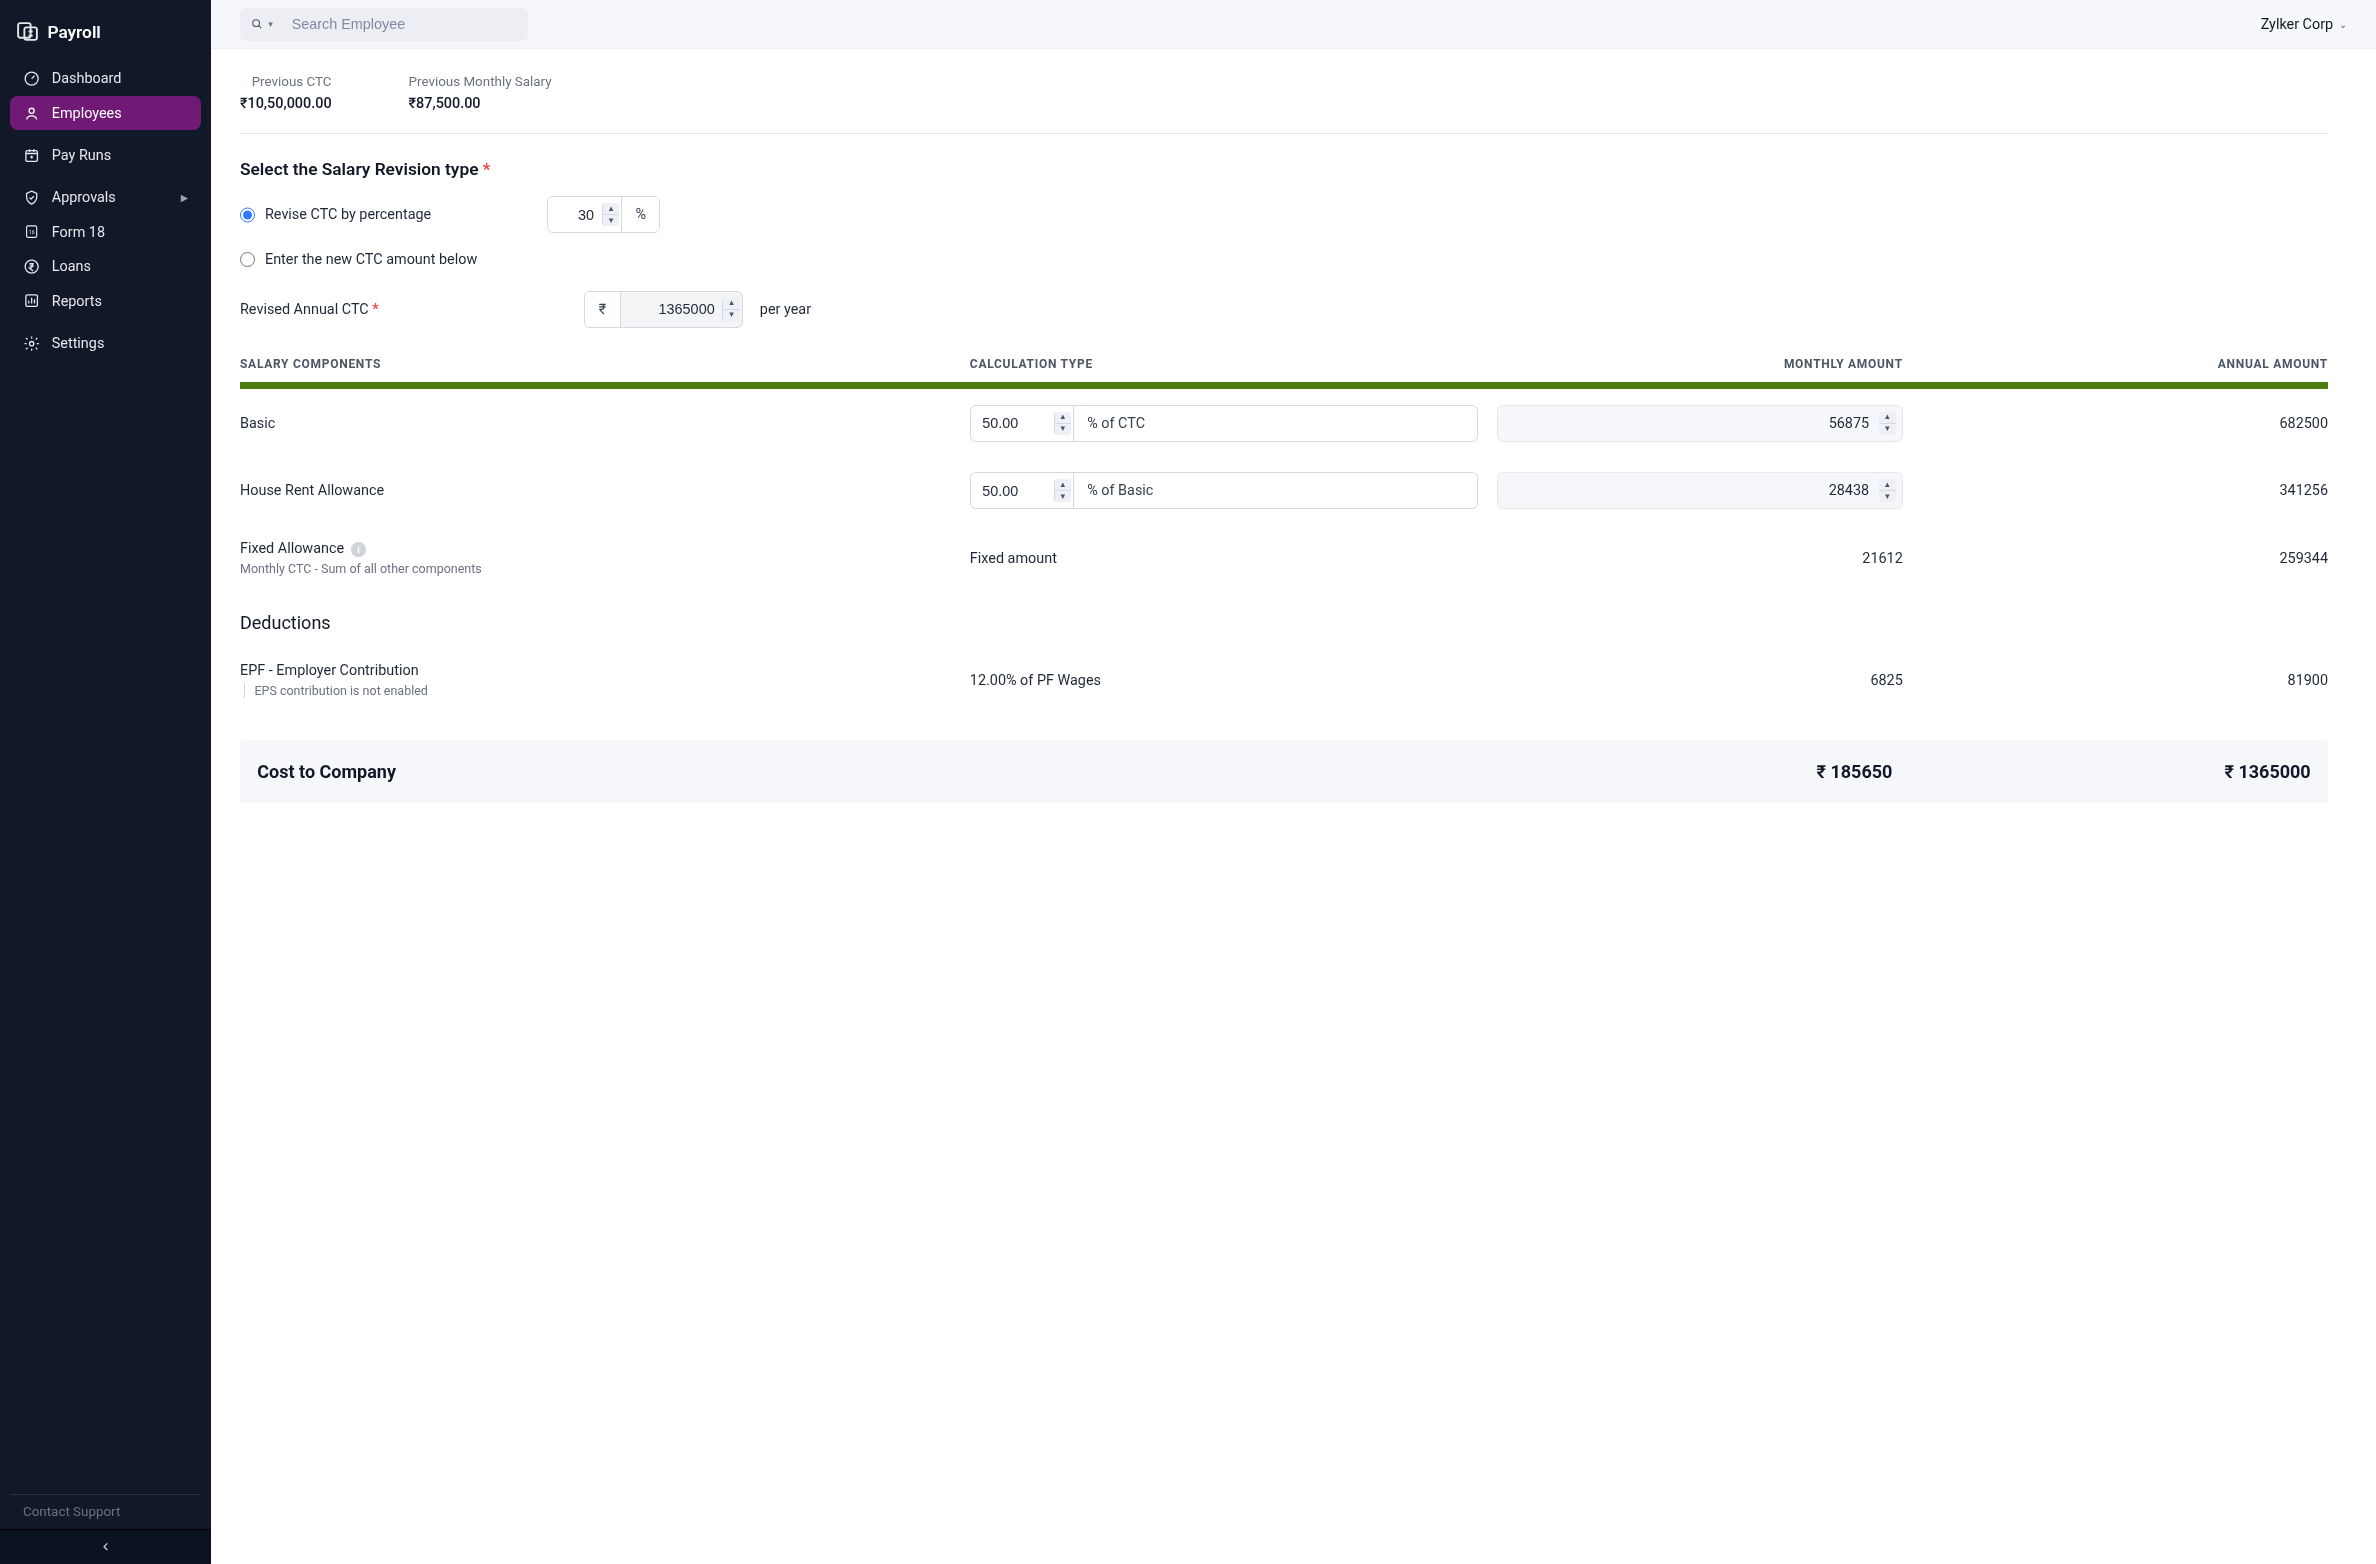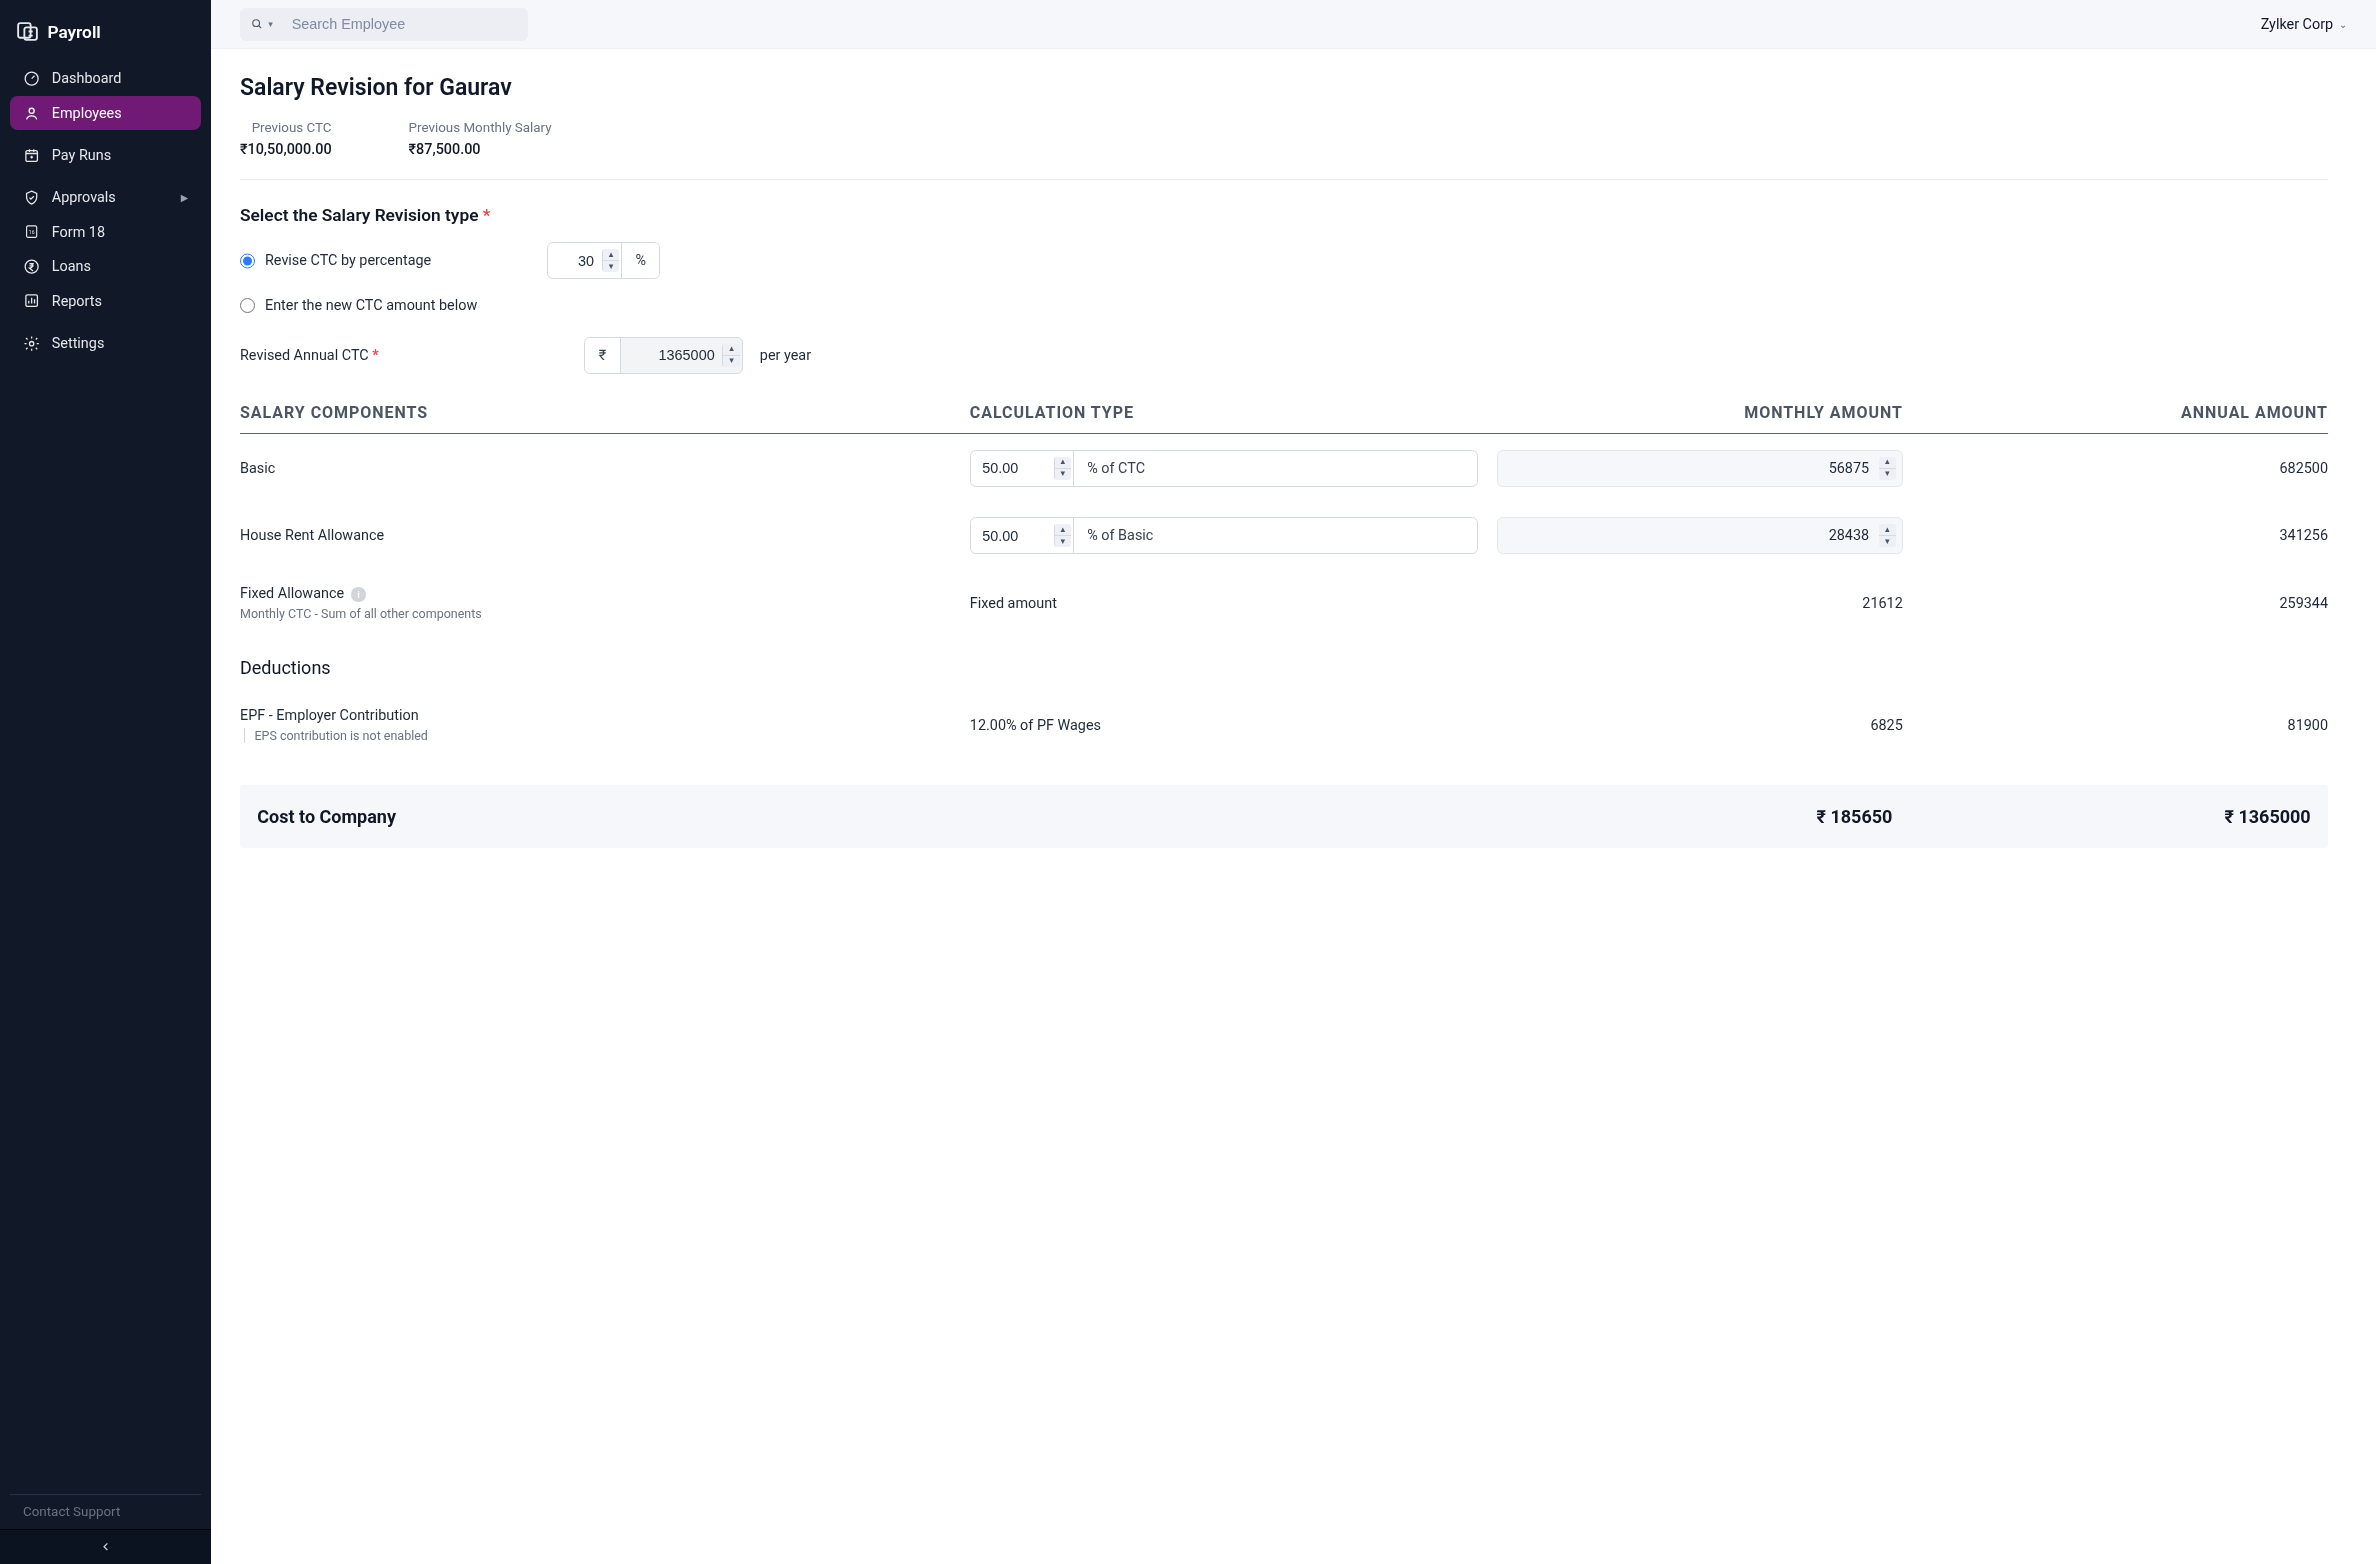--- a/index.html
+++ b/index.html
@@ -202,26 +202,26 @@
   }
   .row-revised .lbl { width: 327px; font-size: 14.4px; color: #1f2937; }
   .per-year { font-size: 14.4px; color: #1f2937; }
 
   
   .comp-table { width: 100%; }
   .comp-head {
     display: grid;
     grid-template-columns: 1.4fr 1fr 0.8fr 0.8fr;
     gap: 19px;
-    font-size: 16px;
+    font-size: 12px;
     letter-spacing: .06em;
     font-weight: 700;
     color: #4b5563;
     padding-bottom: 11.5px;
-    border-bottom: 1px solid #4d7c0f;
+    border-bottom: 7px solid #4d7c0f;
   }
   .comp-head .r { text-align: right; }
   .comp-row {
     display: grid;
     grid-template-columns: 1.4fr 1fr 0.8fr 0.8fr;
     gap: 19px;
     align-items: center;
     padding: 15.4px 0;
   }
   .comp-name { font-size: 14.4px; color: #1f2937; }
@@ -382,21 +382,20 @@
       <input class="search-input" type="text" placeholder="Search Employee" style="">
     </div>
     <div class="org-switch">
       <span>Zylker Corp</span>
       <span class="caret">⌄</span>
     </div>
   </div>
 
   <div class="content">
 
-    <h1 class="page-title">Salary Revision for Gaurav</h1>
 
     <div class="prev-row">
       <div class="prev-block">
         <div class="lbl">Previous CTC</div>
         <div class="val">₹10,50,000.00</div>
       </div>
       <div class="prev-block">
         <div class="lbl">Previous Monthly Salary</div>
         <div class="val">₹87,500.00</div>
       </div>

